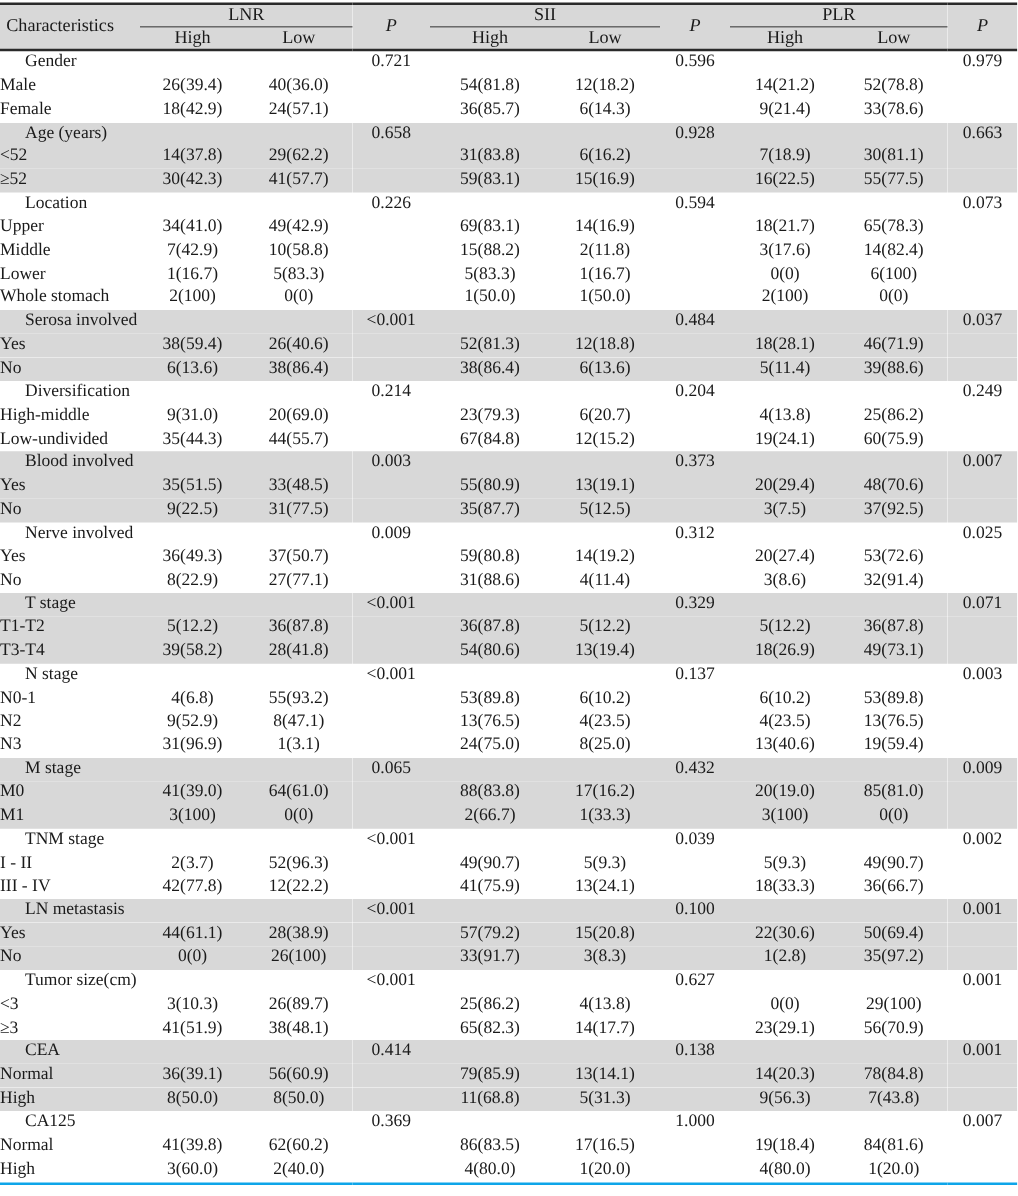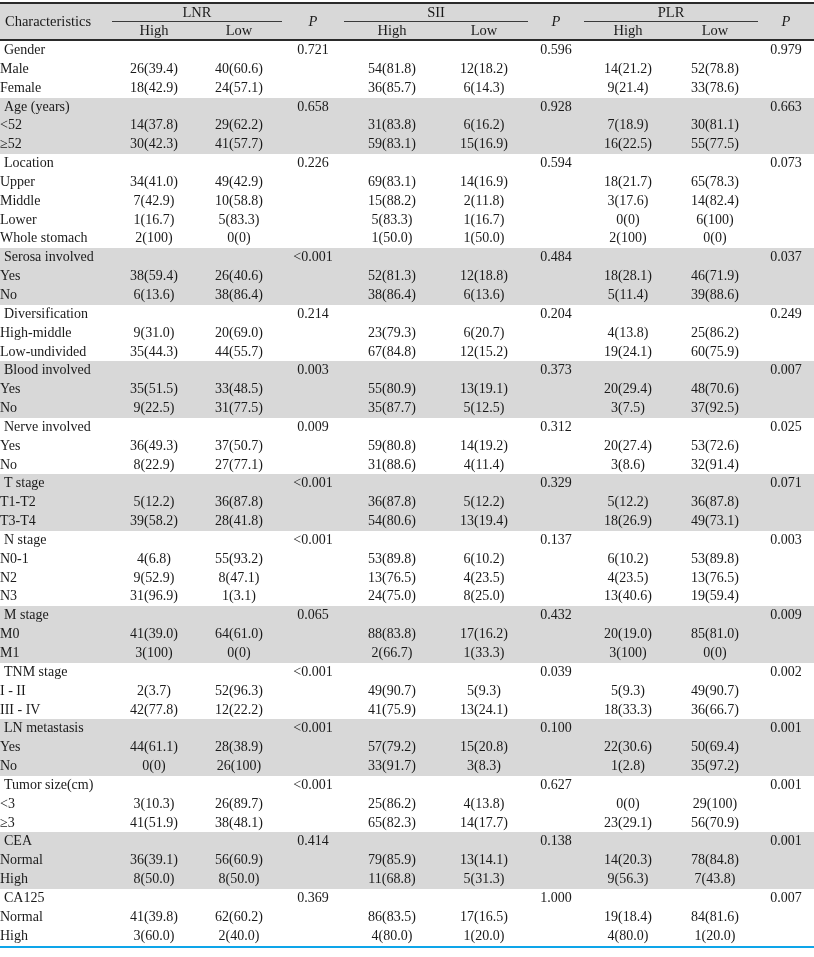--- a/index.html
+++ b/index.html
@@ -23,21 +23,21 @@
   }
   th.th-char { text-align: left; padding-left: 5px; border-bottom: 2.5px solid #2a2a2a; }
   th.th-group { border-bottom: 1.5px solid #3a3a3a; }
   th.th-p { font-style: italic; border-bottom: 2.5px solid #2a2a2a; }
   th.th-sub { border-bottom: 2.5px solid #2a2a2a; }
   td {
     height: 18.85px; padding: 0; font-size: 14px; text-align: center;
     vertical-align: middle; white-space: nowrap; overflow: hidden;
     line-height: 18.85px;
   }
-  td.col-char { text-align: left; padding-left: 4px; }
+  td.col-char { text-align: left; padding-left: 20px; }
   td.col-char.sub { padding-left: 0; }
   tr.shaded td { background: #d8d8d8; }
 </style>
 </head>
 <body>
 
 <div class="page">
   <table class="ctable">
     <colgroup>
       <col style="width:112px">
@@ -79,21 +79,21 @@
           <td class="num"></td>
           <td class="num"></td>
           <td class="pval">0.596</td>
           <td class="num"></td>
           <td class="num"></td>
           <td class="pval">0.979</td>
         </tr>
         <tr class="data-row">
           <td class="col-char sub">Male</td>
           <td class="num">26(39.4)</td>
-          <td class="num">40(60.6)</td>
+          <td class="num">40(36.0)</td>
           <td class="pval"></td>
           <td class="num">54(81.8)</td>
           <td class="num">12(18.2)</td>
           <td class="pval"></td>
           <td class="num">14(21.2)</td>
           <td class="num">52(78.8)</td>
           <td class="pval"></td>
         </tr>
         <tr class="data-row">
           <td class="col-char sub">Female</td>

